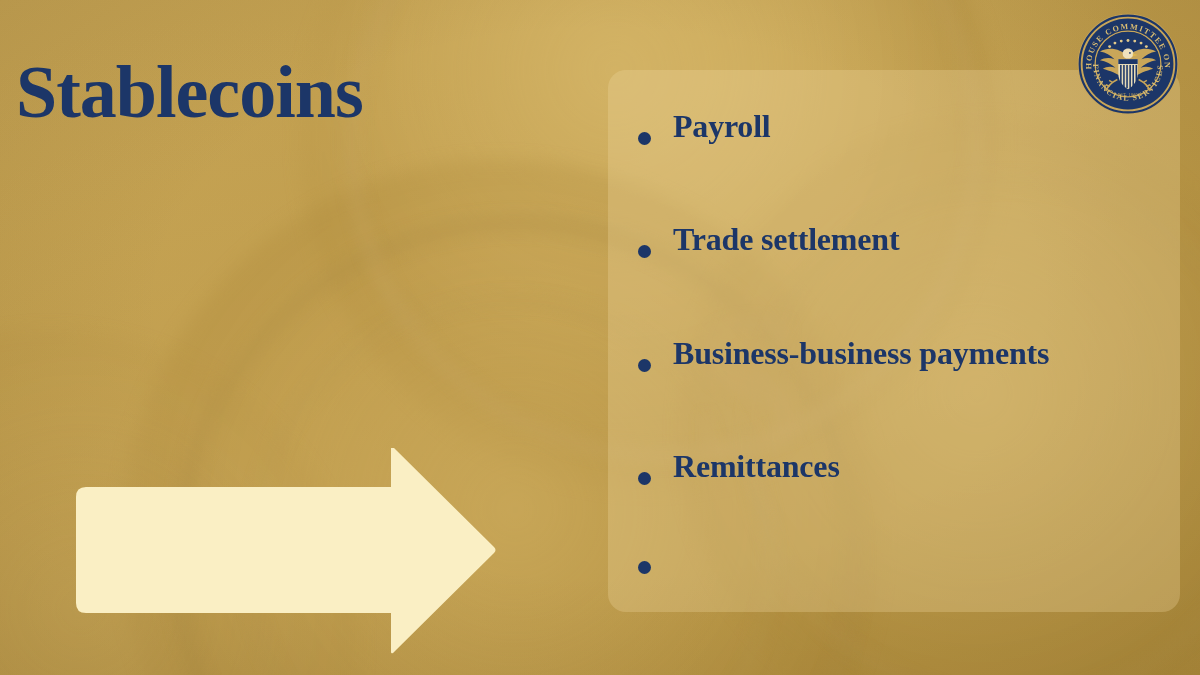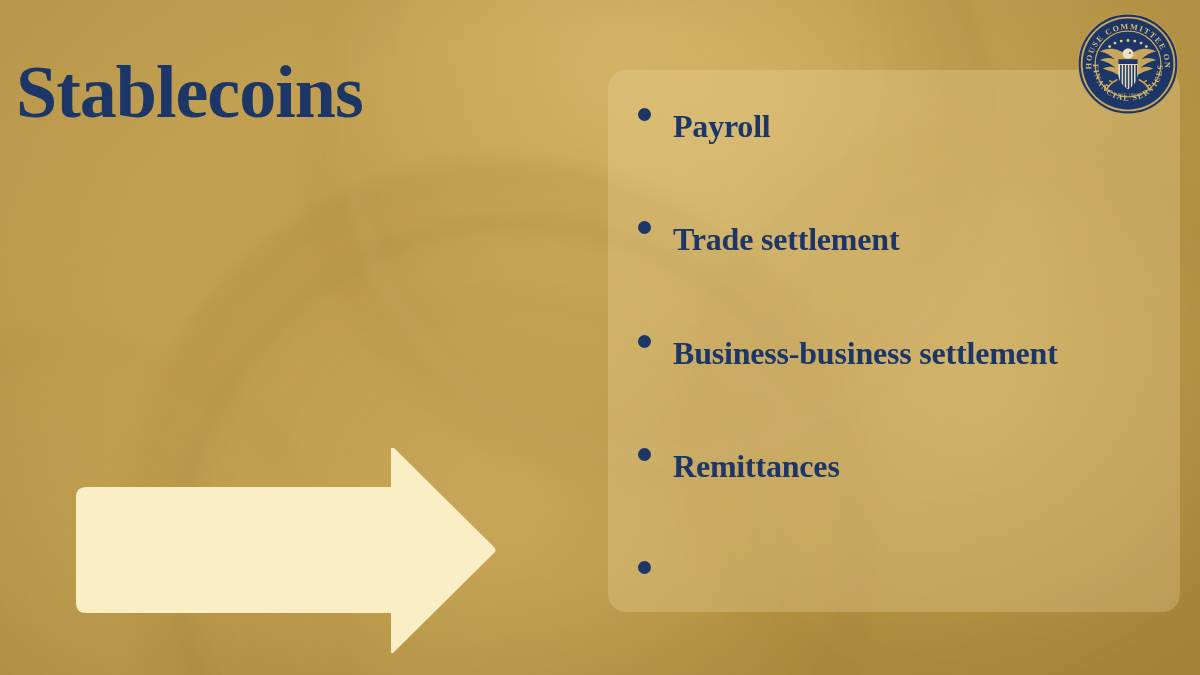--- a/index.html
+++ b/index.html
@@ -101,21 +101,21 @@
     background: rgba(238,216,158,0.30);
     border-radius: 18px;
     box-sizing: border-box;
     padding: 38px 22px 38px 18px;
     display: flex;
     flex-direction: column;
     justify-content: space-between;
   }
   .bullet-row {
     display: flex;
-    align-items: flex-start;
+    align-items: flex-end;
     gap: 22px;
     padding-left: 12px;
   }
   .bullet-dot {
     width: 13px; height: 13px;
     border-radius: 50%;
     background: #1C3668;
     flex: 0 0 auto;
   }
   .bullet-text {
@@ -186,21 +186,21 @@
     <div class="bullet-row">
       <span class="bullet-dot"></span>
       <span class="bullet-text">Payroll</span>
     </div>
     <div class="bullet-row">
       <span class="bullet-dot"></span>
       <span class="bullet-text">Trade settlement</span>
     </div>
     <div class="bullet-row">
       <span class="bullet-dot"></span>
-      <span class="bullet-text">Business-business settlement</span>
+      <span class="bullet-text">Business-business payments</span>
     </div>
     <div class="bullet-row">
       <span class="bullet-dot"></span>
       <span class="bullet-text">Remittances</span>
     </div>
     <div class="bullet-row">
       <span class="bullet-dot"></span>
     </div>
   </div>
 

